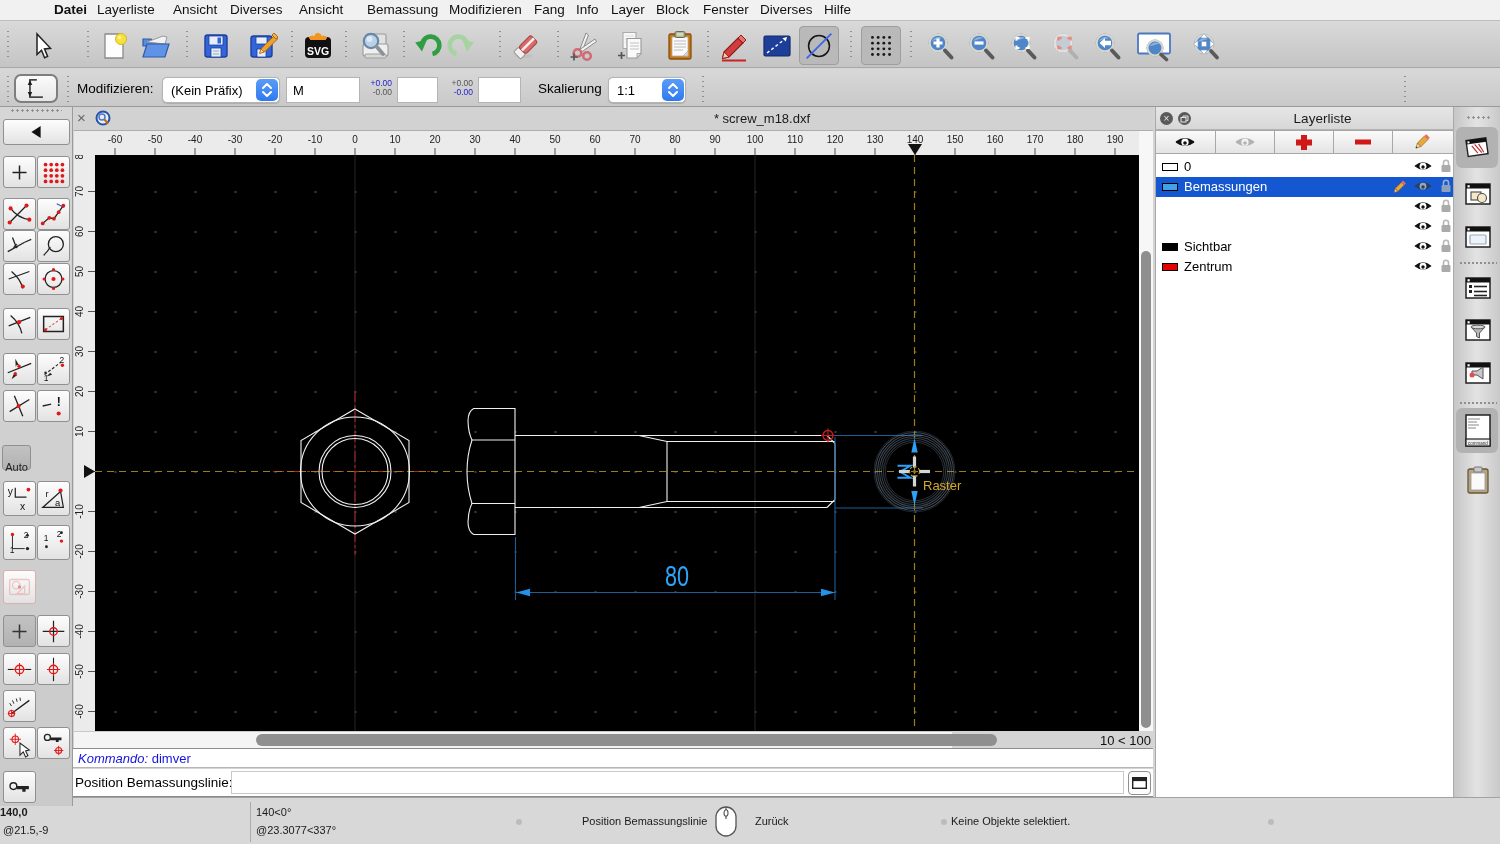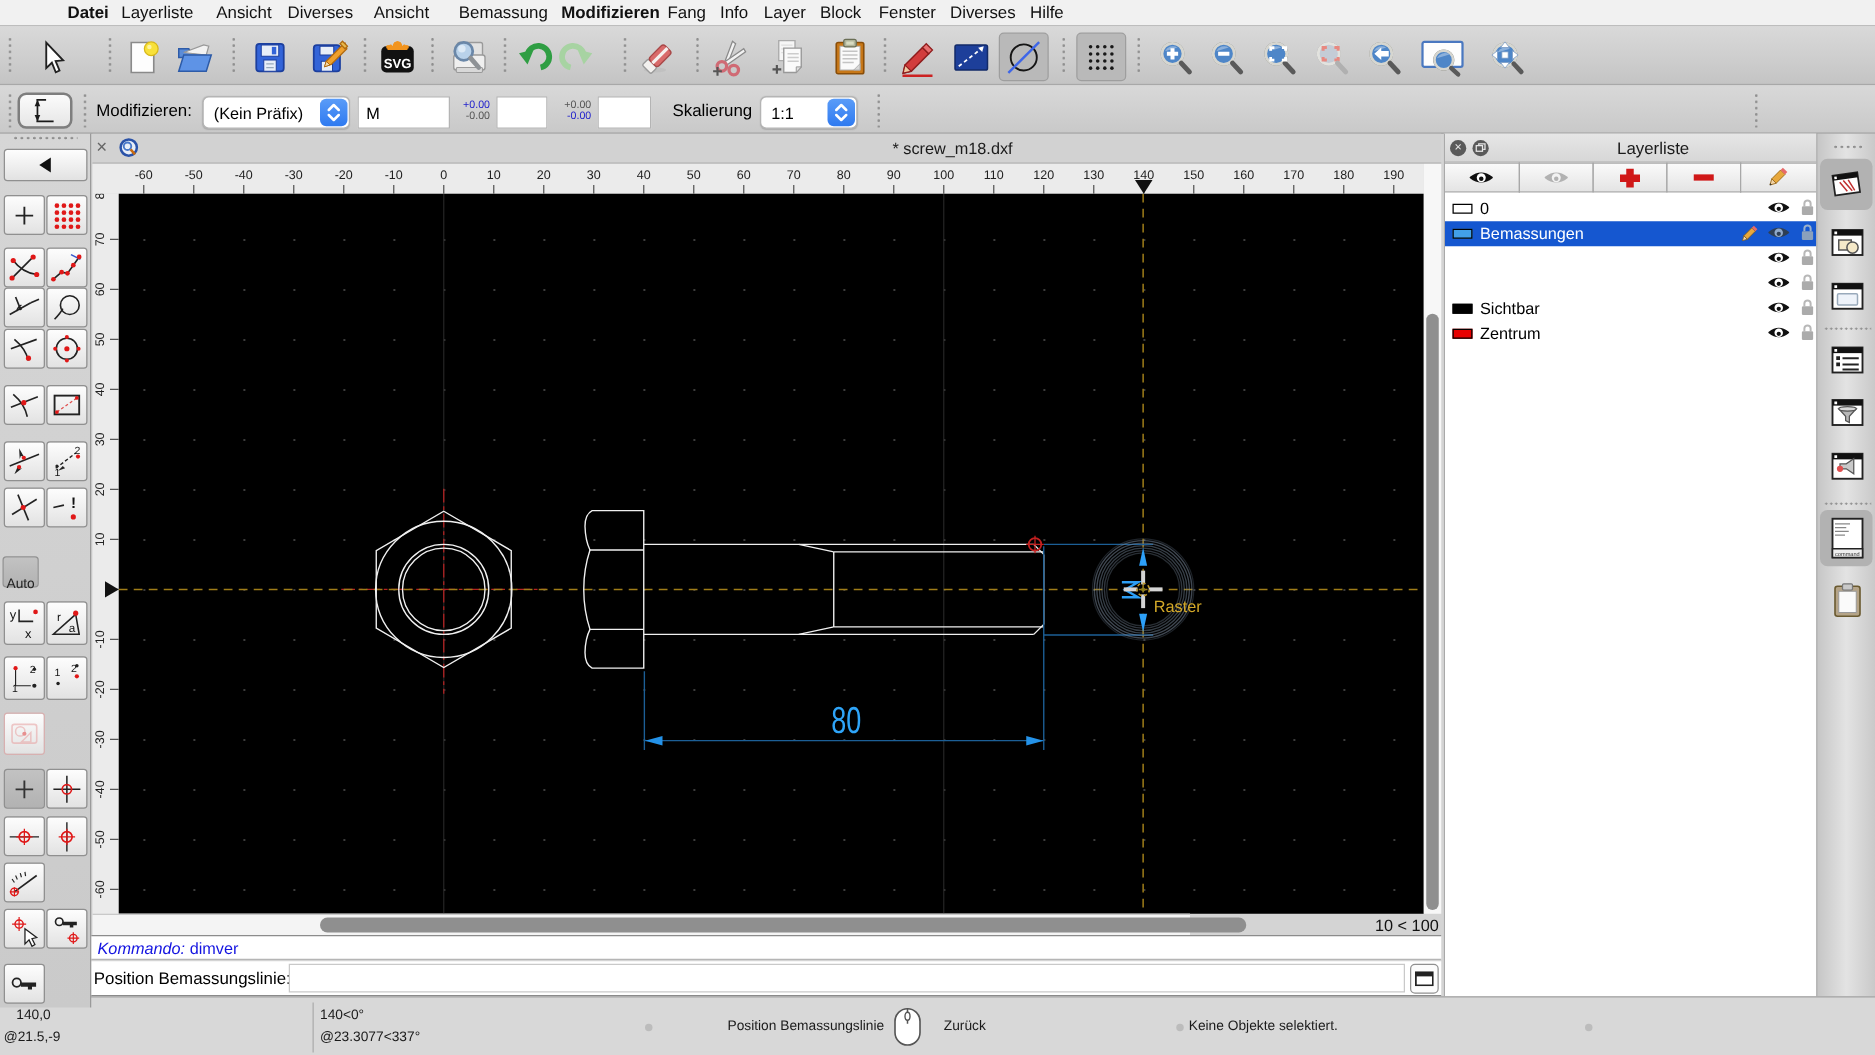--- a/index.html
+++ b/index.html
@@ -51,21 +51,21 @@
 <body>
 <div id="app">
 
 <div id="menubar">
 <span style="left:15px;font-weight:700;">Datei</span>
 <span style="left:58px;">Layerliste</span>
 <span style="left:134px;">Ansicht</span>
 <span style="left:191px;">Diverses</span>
 <span style="left:260px;">Ansicht</span>
 <span style="left:328px;">Bemassung</span>
-<span style="left:410px;font-weight:bold;">Modifizieren</span>
+<span style="left:410px;">Modifizieren</span>
 <span style="left:495px;">Fang</span>
 <span style="left:537px;">Info</span>
 <span style="left:572px;">Layer</span>
 <span style="left:617px;">Block</span>
 <span style="left:664px;">Fenster</span>
 <span style="left:721px;">Diverses</span>
 <span style="left:785px;">Hilfe</span>
 </div>
 
 <div id="tb1">
@@ -1018,21 +1018,21 @@
   <div class="abs" style="left:158px;top:2px;width:893px;height:23px;background:#fff;border:1px solid #c9c9c9;"></div>
   <div class="abs" style="left:1055px;top:2px;width:23px;height:24px;border:1px solid #909090;border-radius:4px;background:#fcfcfc;">
         <svg style="position:absolute;left:3px;top:5px;width:15px;height:12px;" viewBox="0 0 15 12">
           <rect x="0.7" y="0.7" width="13.6" height="10.6" fill="#fff" stroke="#222" stroke-width="1.4"></rect>
           <rect x="0.7" y="0.7" width="13.6" height="3.4" fill="#222"></rect>
         </svg>
       </div>
 </div>
 
 <div id="statusbar">
-  <div class="abs" style="left:13px;top:8px;">140,0</div>
+  <div class="abs" style="left:0;top:8px;font-weight:bold;">140,0</div>
   <div class="abs" style="left:3px;top:26px;">@21.5,-9</div>
   <div class="abs" style="left:250px;top:4px;width:1px;height:40px;background:#ababab;"></div>
   <div class="abs" style="left:256px;top:8px;">140&lt;0°</div>
   <div class="abs" style="left:256px;top:26px;">@23.3077&lt;337°</div>
   <div class="sdot" style="left:516px;top:21px;"></div>
   <div class="abs" style="left:582px;top:17px;">Position Bemassungslinie</div>
   <svg class="abs" style="left:714px;top:8px;width:24px;height:31px;" viewBox="0 0 24 31">
         <rect x="2" y="1" width="20" height="29" rx="10" fill="#fff" stroke="#555" stroke-width="1.3"></rect>
         <line x1="12" y1="1" x2="12" y2="13" stroke="#555" stroke-width="1.2"></line>
         <ellipse cx="12" cy="7" rx="2" ry="3.2" fill="#fff" stroke="#555" stroke-width="1.1"></ellipse>

